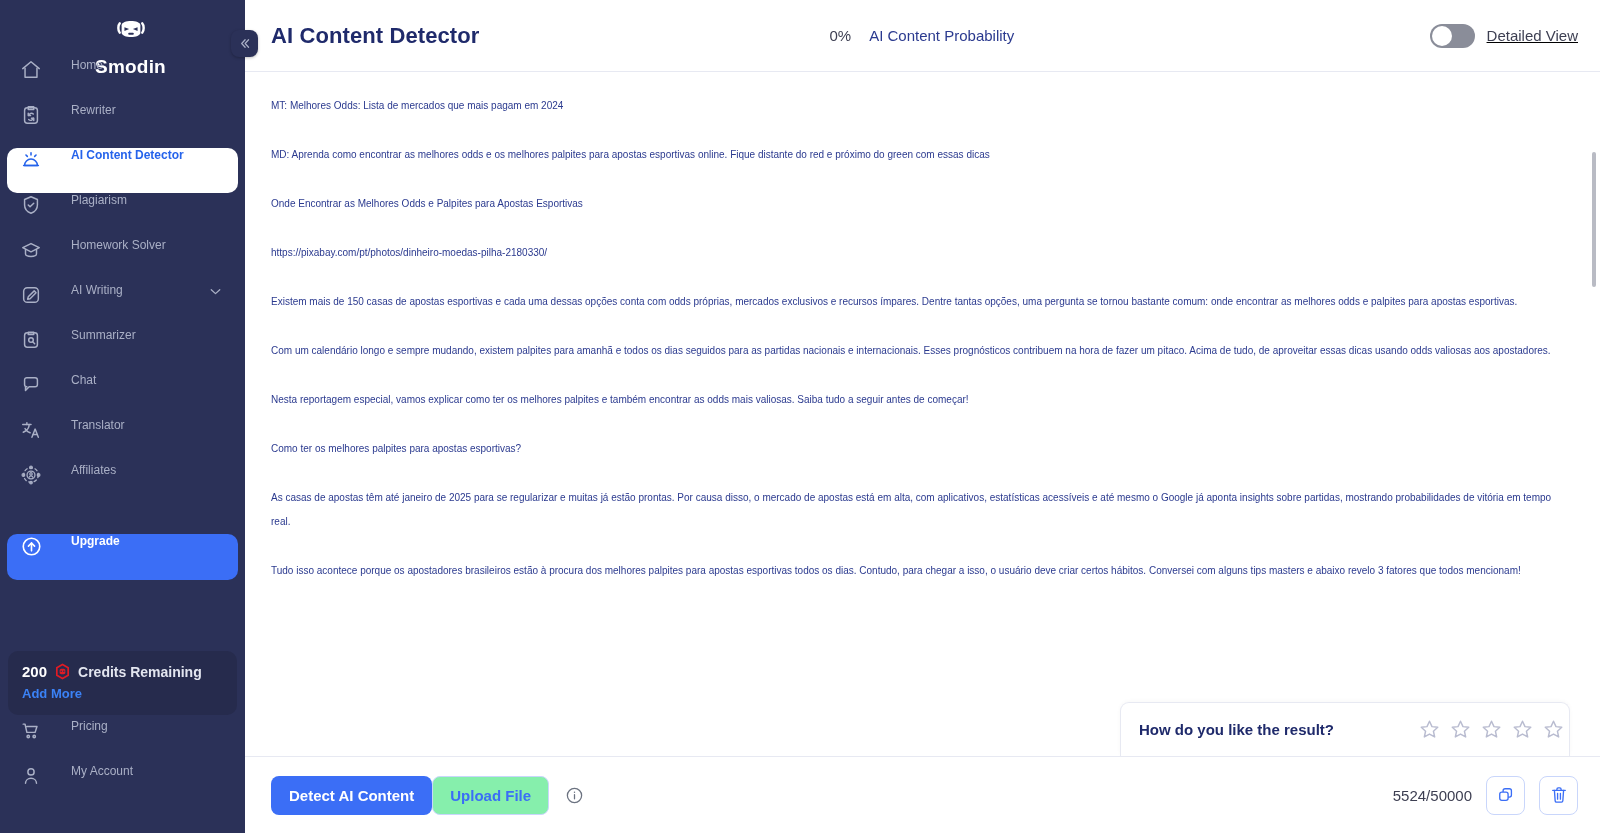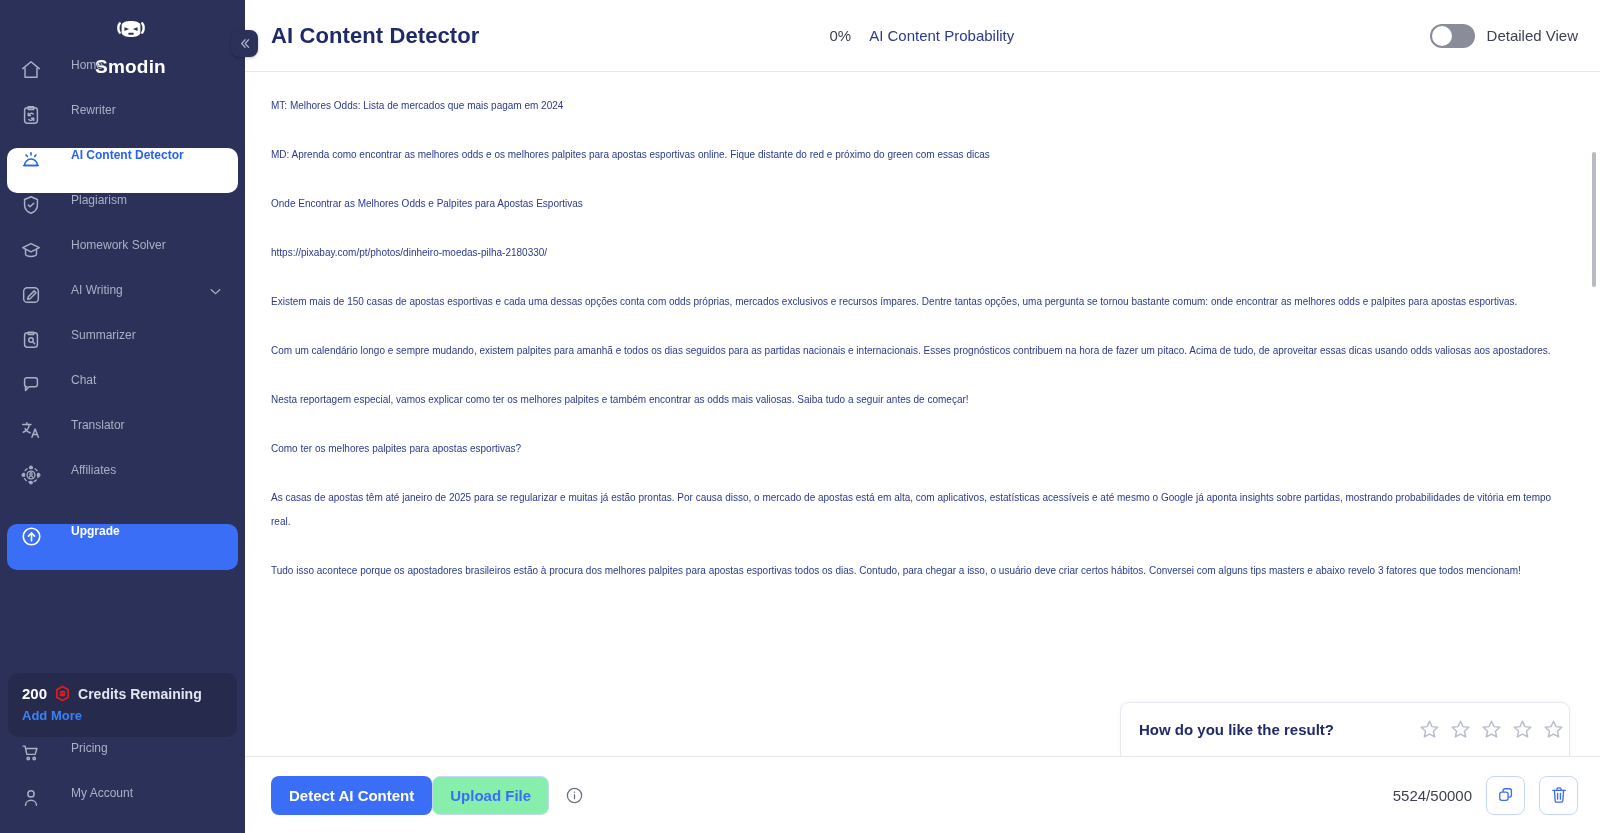--- a/index.html
+++ b/index.html
@@ -51,38 +51,38 @@
     color: #2563eb;
     font-weight: 700;
   }
   .nav-item.active .ico svg { stroke: #2563eb; }
   .nav-item .chev { margin-left: auto; margin-right: 14px; display:flex; }
   .nav-item.upgrade {
     background: #3b6ef6;
     color: #ffffff;
     font-weight: 700;
     height: 46px;
-    margin-top: 16px;
+    margin-top: 26px;
   }
   .nav-item.upgrade .ico svg { stroke: #ffffff; }
 
   .sidebar-spacer { flex: 1 1 auto; }
 
   .credits {
     margin: 0 8px 4px 8px;
     background: #262b4d;
     border-radius: 10px;
     padding: 12px 14px 14px 14px;
   }
   .credits-line { display: flex; align-items: center; gap: 7px; }
   .credits-num { color: #fff; font-size: 15px; font-weight: 700; }
   .credits-label { color: #e3e6f0; font-size: 14px; font-weight: 700; }
   .credits-add { display:block; color: #3b82f6; font-size: 13px; font-weight: 700; margin-top: 6px; cursor: pointer; }
 
-  .bottom-nav { padding-bottom: 2px; }
+  .bottom-nav { padding-bottom: 24px; }
 
   
   .collapse-btn {
     position: absolute;
     left: 231px; top: 30px;
     width: 27px; height: 27px;
     background: #2b3158;
     border-radius: 8px;
     display: flex; align-items: center; justify-content: center;
     cursor: pointer;
@@ -108,21 +108,21 @@
     font-size: 22px; font-weight: 700; color: #1f2a6b; letter-spacing: .1px;
   }
   .prob-wrap {
     display: flex; align-items: baseline; gap: 18px;
     margin-left: 350px;
   }
   .prob-pct { font-size: 15px; color: #3d3f52; }
   .prob-label { font-size: 15px; color: #2b3a8f; }
   .topbar-right {
     margin-left: auto;
-    display: flex; align-items: center; gap: 12px;
+    display: flex; align-items: center; gap: 12px; text-decoration: underline;
   }
   .toggle {
     width: 45px; height: 24px; border-radius: 13px;
     background: #8a8d99;
     position: relative; cursor: pointer;
     flex: 0 0 45px;
   }
   .toggle .knob {
     position: absolute; top: 2px; left: 2px;
     width: 20px; height: 20px; border-radius: 50%;

